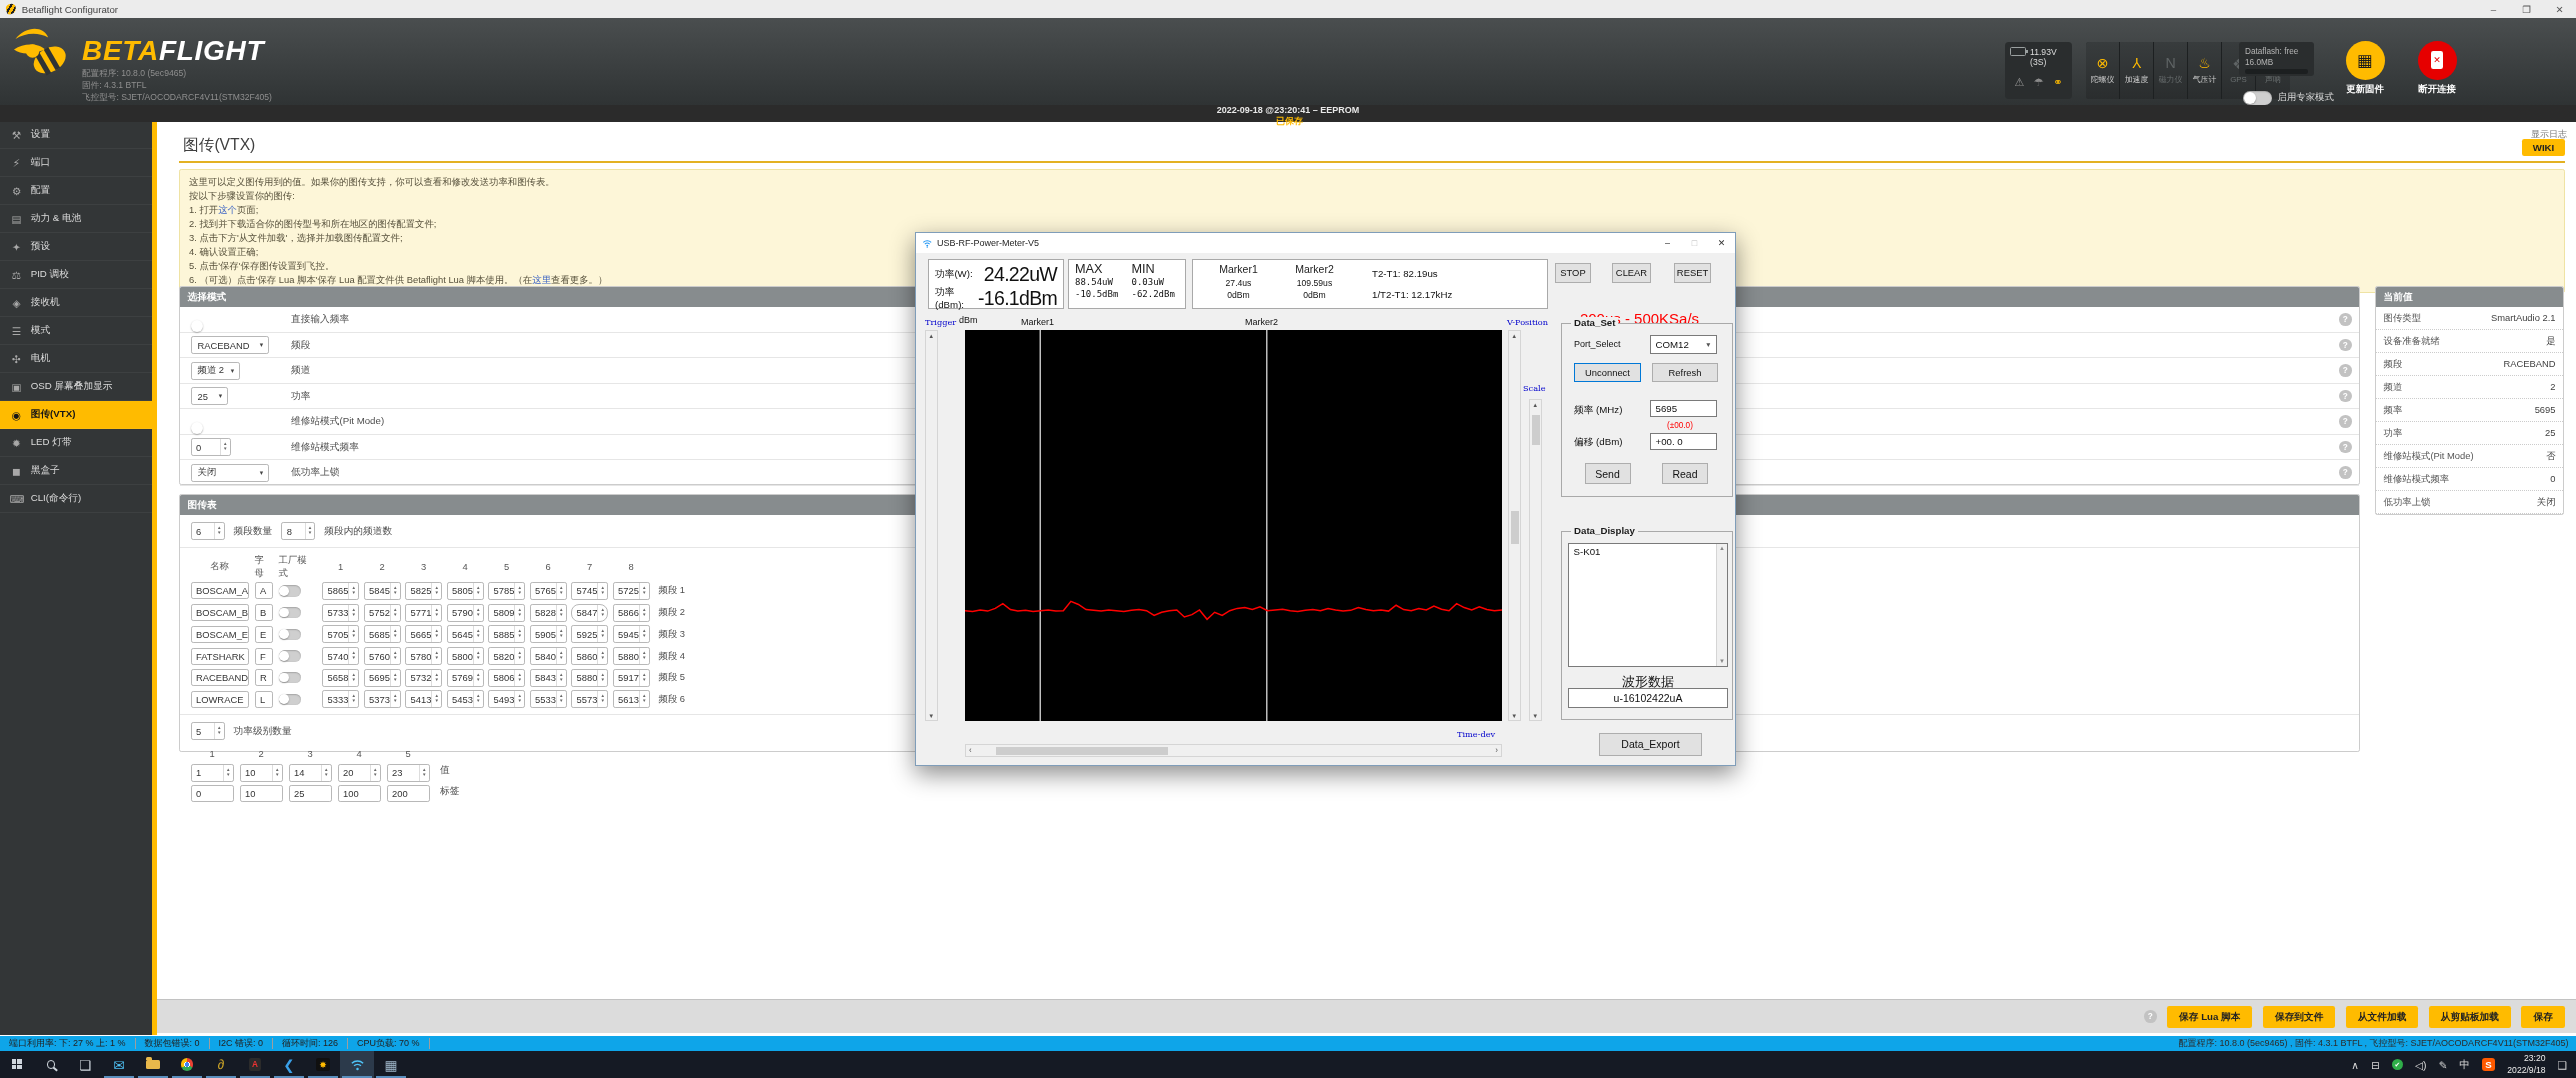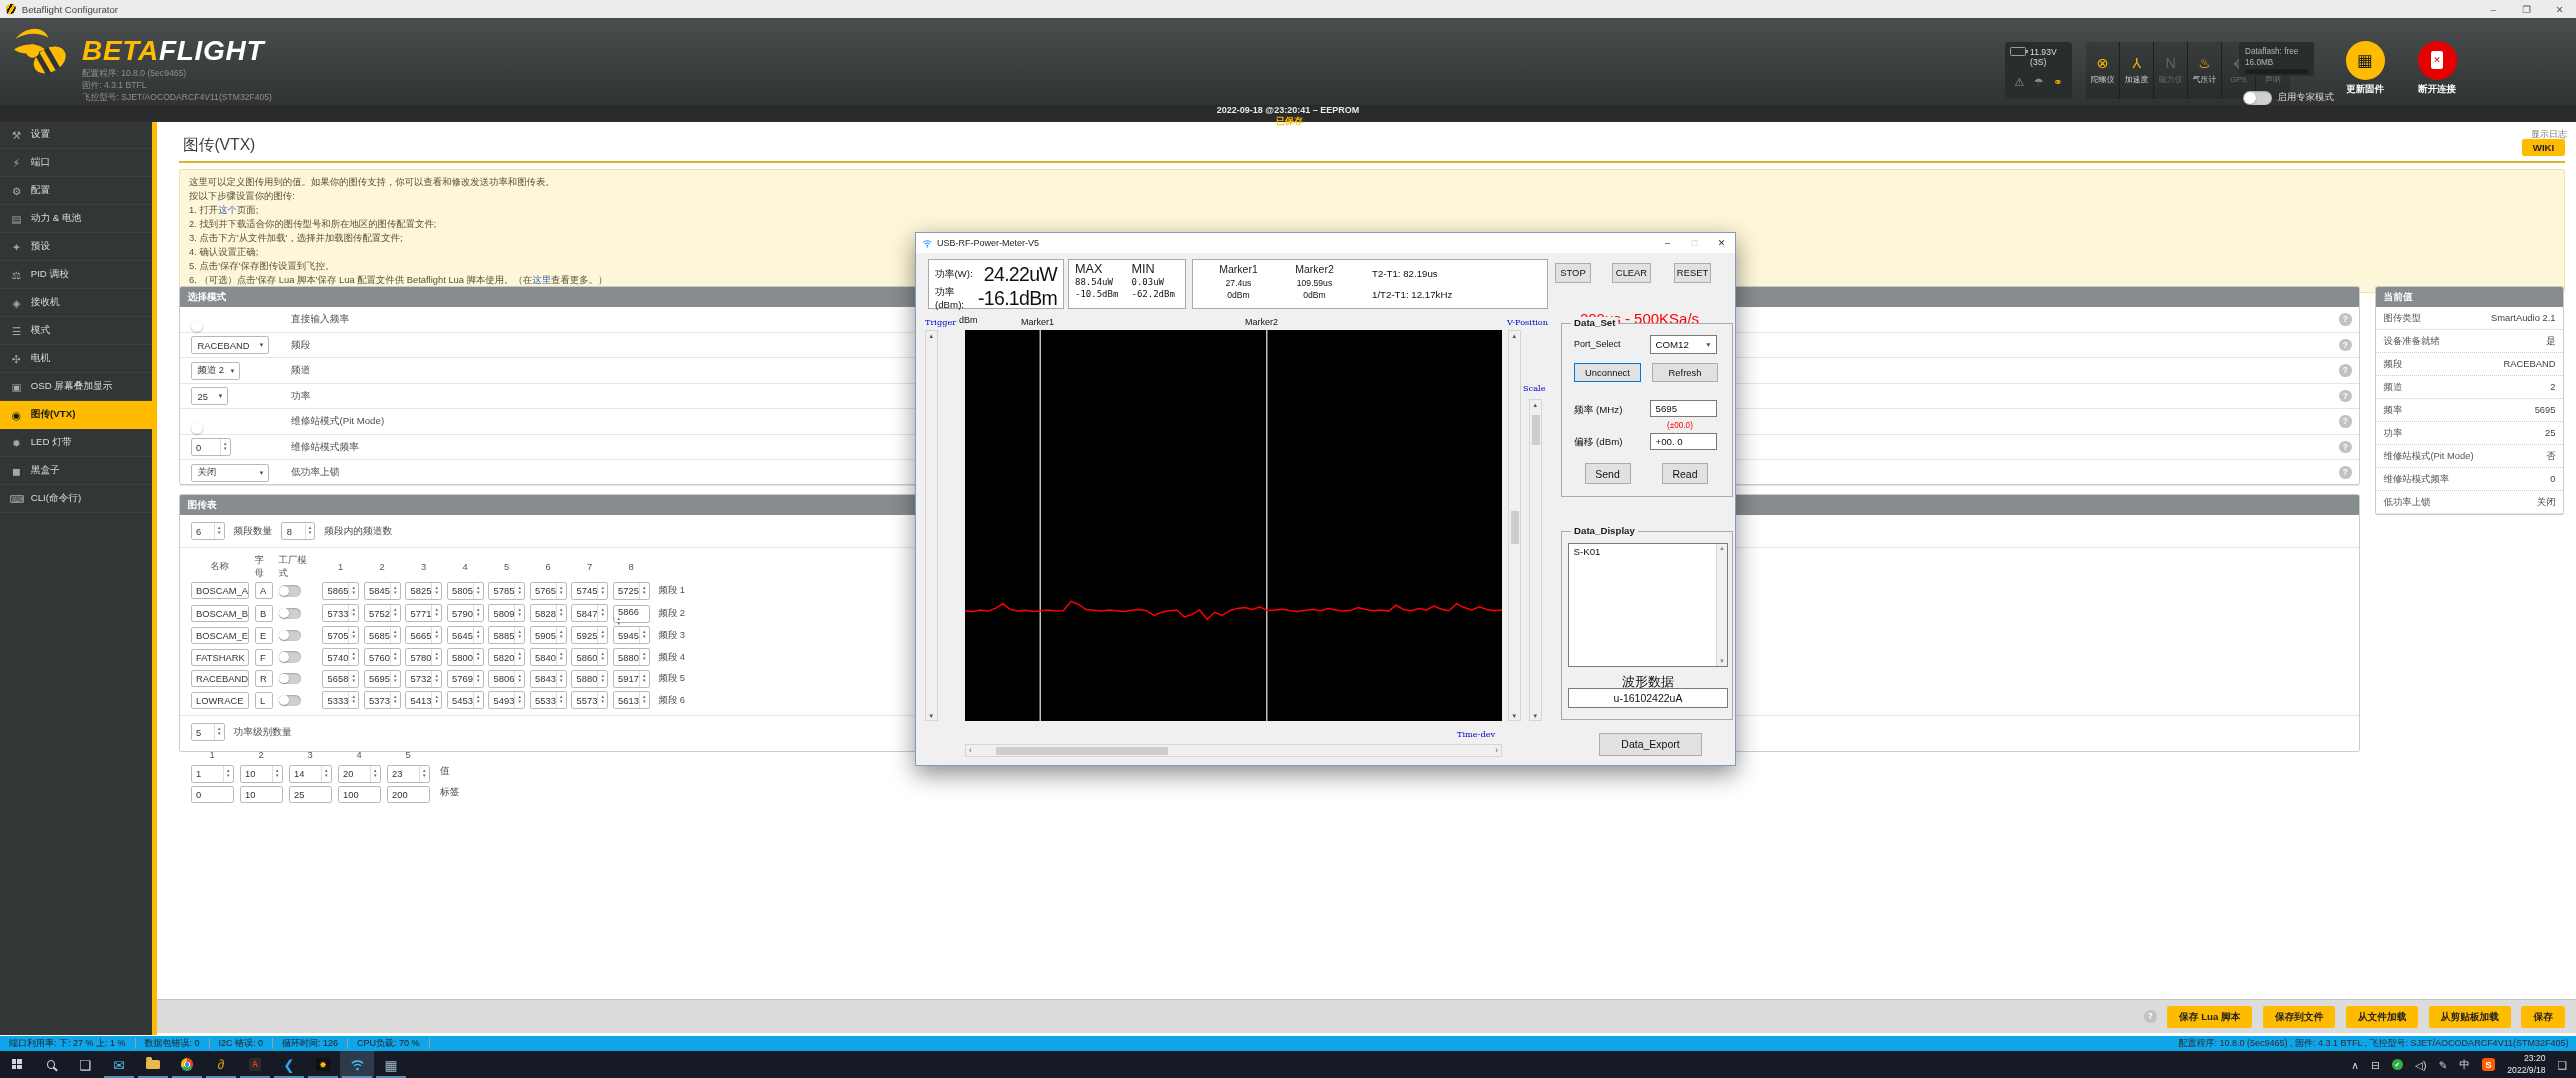--- a/index.html
+++ b/index.html
@@ -512,25 +512,25 @@
                 <span class="arr">▲<br>▼</span>
               </div></div>
             <div class="cell-freq"><div class="spin" style="width: 37px;">
                 <span class="v">5809</span>
                 <span class="arr">▲<br>▼</span>
               </div></div>
             <div class="cell-freq"><div class="spin" style="width: 37px;">
                 <span class="v">5828</span>
                 <span class="arr">▲<br>▼</span>
               </div></div>
-            <div class="cell-freq"><div class="spin" style="width: 37px;">
+            <div class="cell-freq"><div class="spin" style="width: 37px; border-radius: 8px;">
                 <span class="v">5847</span>
                 <span class="arr">▲<br>▼</span>
               </div></div>
-            <div class="cell-freq"><div class="spin" style="width: 37px; flex-direction: column;">
+            <div class="cell-freq"><div class="spin" style="width: 37px;">
                 <span class="v">5866</span>
                 <span class="arr">▲<br>▼</span>
               </div></div>
             <span class="band-lab">频段 2</span>
           </div>
           <div class="band-row">
             <div class="cell-name">
               <div class="tin">BOSCAM_E</div>
             </div>
             <div class="cell-letter">

